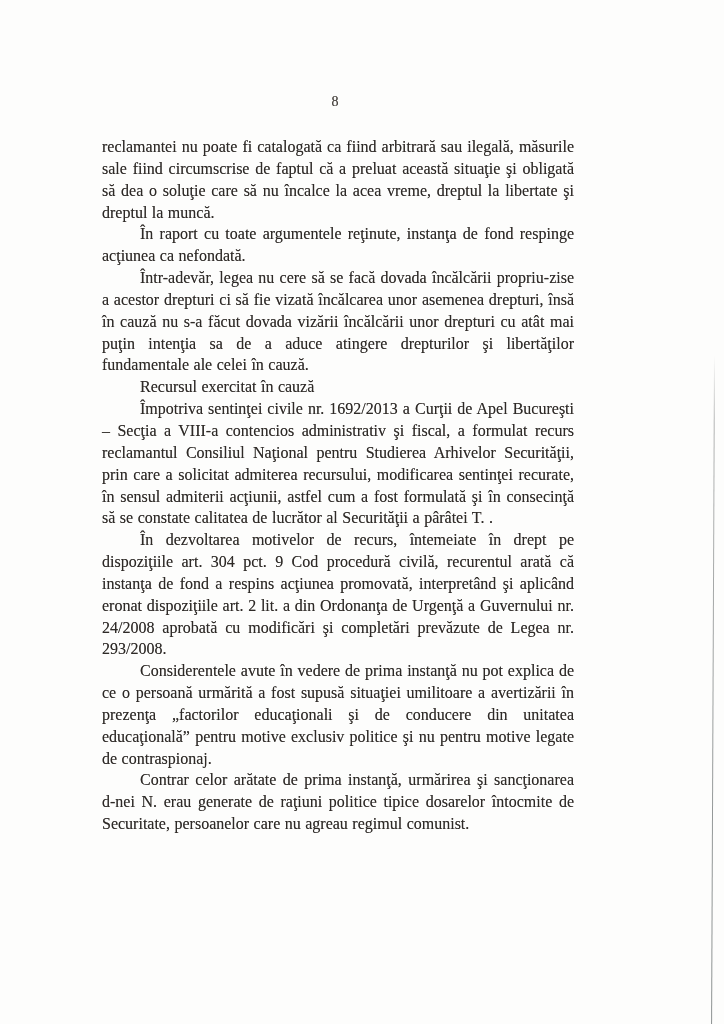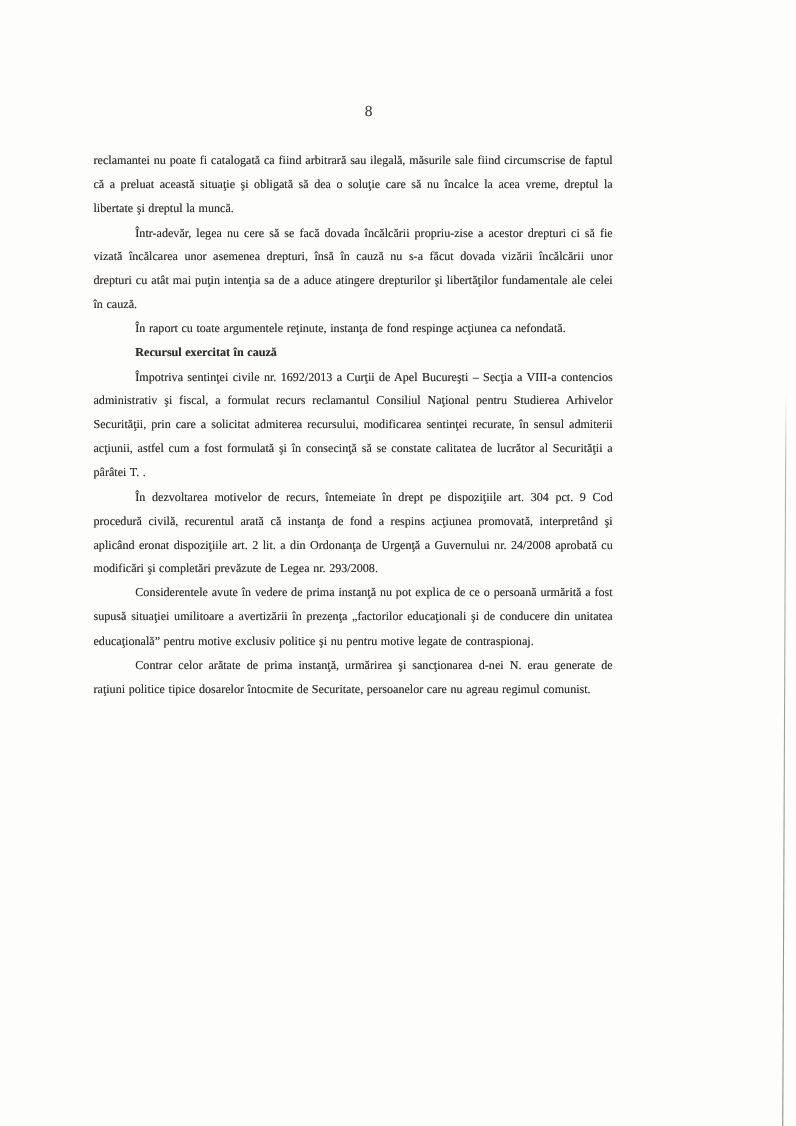--- a/index.html
+++ b/index.html
@@ -20,41 +20,41 @@
     left: 99px;
     width: 472px;
     text-align: center;
     font-family: "Liberation Serif", "DejaVu Serif", serif;
     font-size: 14px;
     color: #47423e;
     text-shadow: 0 0 0.6px rgba(70,66,62,0.55);
   }
   .document-body {
     position: absolute;
-    left: 85px;
+    left: 102px;
     top: 136px;
     width: 472px;
     font-family: "Liberation Serif", "DejaVu Serif", serif;
-    font-size: 11px;
+    font-size: 16px;
     line-height: 21.85px;
     color: #2e2a27;
     text-align: justify;
     text-shadow: 0 0 0.6px rgba(46,42,39,0.5);
     word-spacing: 0.5px;
   }
   .document-body p {
     margin: 0;
     padding: 0;
   }
   .document-body p.indent {
     text-indent: 38px;
   }
   .document-body p.heading {
     text-indent: 38px;
-    font-weight: bold;
+    font-weight: normal;
   }
   .scan-edge-line {
     position: absolute;
     left: 714px;
     top: 356px;
     width: 1.4px;
     height: 670px;
     background: linear-gradient(to bottom,
       rgba(160,160,160,0) 0%,
       rgba(140,142,142,0.65) 10%,
@@ -65,22 +65,22 @@
   }
 </style>
 </head>
 <body>
 
 <div class="page">
   <div class="page-number">8</div>
 
   <div class="document-body">
       <p class="continuation">reclamantei nu poate fi catalogată ca fiind arbitrară sau ilegală, măsurile sale fiind circumscrise de faptul că a preluat această situaţie şi obligată să dea o soluţie care să nu încalce la acea vreme, dreptul la libertate şi dreptul la muncă.</p>
+      <p class="indent">În raport cu toate argumentele reţinute, instanţa de fond respinge acţiunea ca nefondată.</p>
       <p class="indent">Într-adevăr, legea nu cere să se facă dovada încălcării propriu-zise a acestor drepturi ci să fie vizată încălcarea unor asemenea drepturi, însă în cauză nu s-a făcut dovada vizării încălcării unor drepturi cu atât mai puţin intenţia sa de a aduce atingere drepturilor şi libertăţilor fundamentale ale celei în cauză.</p>
-      <p class="indent">În raport cu toate argumentele reţinute, instanţa de fond respinge acţiunea ca nefondată.</p>
       <p class="heading">Recursul exercitat în cauză</p>
       <p class="indent">Împotriva sentinţei civile nr. 1692/2013 a Curţii de Apel Bucureşti – Secţia a VIII-a contencios administrativ şi fiscal, a formulat recurs reclamantul Consiliul Naţional pentru Studierea Arhivelor Securităţii, prin care a solicitat admiterea recursului, modificarea sentinţei recurate, în sensul admiterii acţiunii, astfel cum a fost formulată şi în consecinţă  să se constate calitatea  de lucrător al Securităţii a pârâtei T. .</p>
       <p class="indent">În dezvoltarea motivelor de recurs, întemeiate în drept pe dispoziţiile art. 304 pct. 9 Cod procedură civilă, recurentul arată că instanţa  de fond a  respins acţiunea promovată, interpretând şi aplicând eronat dispoziţiile art. 2 lit. a din Ordonanţa de Urgenţă a Guvernului nr. 24/2008 aprobată cu modificări şi completări prevăzute de Legea  nr. 293/2008.</p>
       <p class="indent">Considerentele avute în vedere  de prima instanţă nu pot explica de ce o persoană urmărită a fost supusă situaţiei umilitoare a avertizării în prezenţa „factorilor educaţionali şi de conducere din unitatea educaţională” pentru motive exclusiv politice şi nu pentru motive legate de contraspionaj.</p>
       <p class="indent">Contrar celor arătate de prima instanţă, urmărirea şi sancţionarea d-nei N. erau generate de raţiuni politice tipice dosarelor întocmite de Securitate, persoanelor care nu agreau regimul comunist.</p>
     </div>
 
   <div class="scan-edge-line"></div>
 </div>
 

